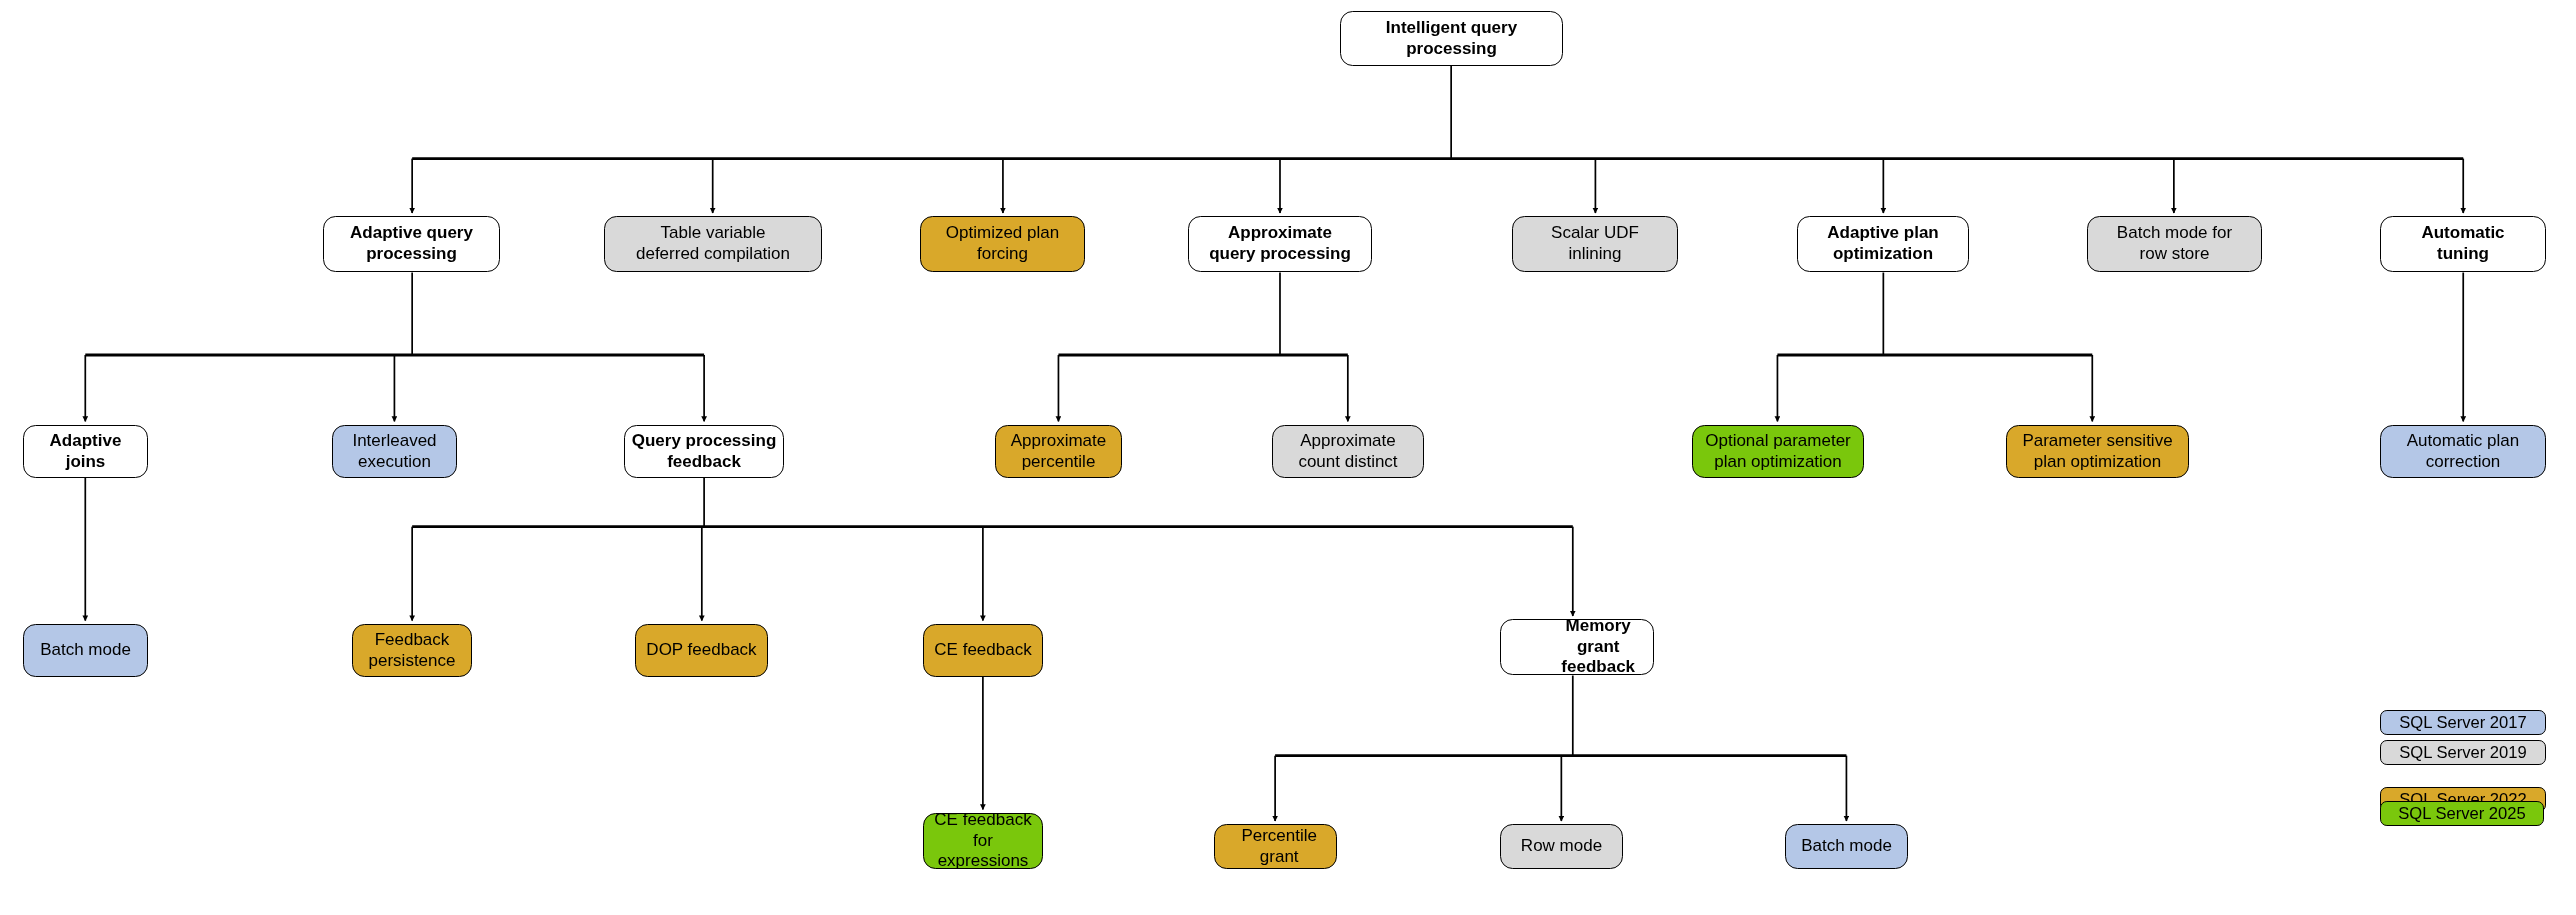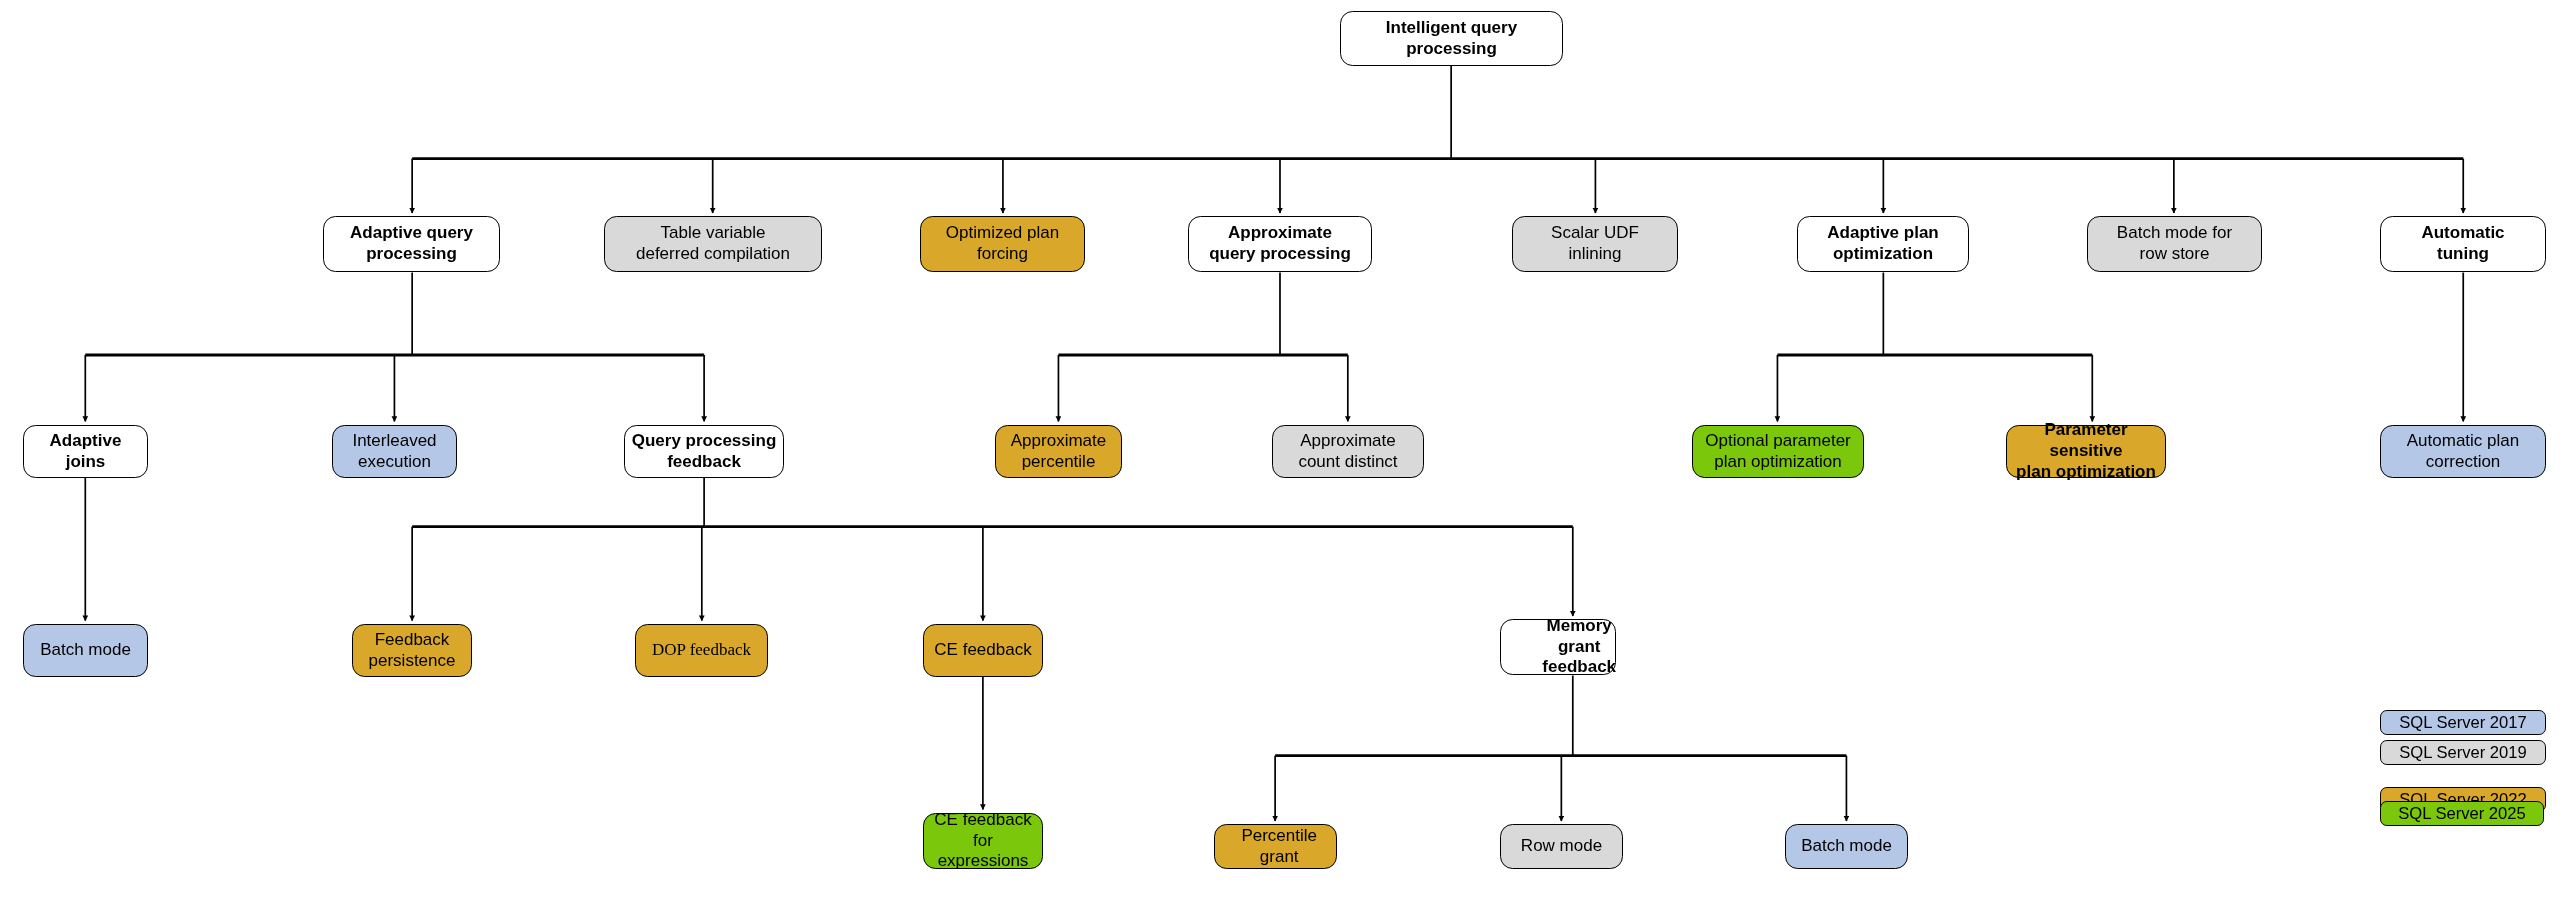--- a/index.html
+++ b/index.html
@@ -118,42 +118,42 @@
 percentile</span>
       </div>
       <div class="node" style="left: 1272px; top: 425px; width: 152px; height: 53px; background: rgb(217, 217, 217);">
         <span style="white-space: pre-line;">Approximate
 count distinct</span>
       </div>
       <div class="node" style="left: 1692px; top: 425px; width: 172px; height: 53px; background: rgb(122, 199, 12);">
         <span style="white-space: pre-line;">Optional parameter
 plan optimization</span>
       </div>
-      <div class="node" style="left: 2006px; top: 425px; width: 160px; height: 53px; background: rgb(217, 168, 42); font-weight: bold;">
+      <div class="node" style="left: 2006px; top: 425px; width: 183px; height: 53px; background: rgb(217, 168, 42);">
         <span style="white-space: pre-line;">Parameter sensitive
 plan optimization</span>
       </div>
       <div class="node" style="left: 2380px; top: 425px; width: 166px; height: 53px; background: rgb(180, 199, 231);">
         <span style="white-space: pre-line;">Automatic plan
 correction</span>
       </div>
       <div class="node" style="left: 23px; top: 624px; width: 125px; height: 53px; background: rgb(180, 199, 231);">
         <span style="white-space: pre-line;">Batch mode</span>
       </div>
       <div class="node" style="left: 352px; top: 624px; width: 120px; height: 53px; background: rgb(217, 168, 42);">
         <span style="white-space: pre-line;">Feedback
 persistence</span>
       </div>
       <div class="node" style="left: 635px; top: 624px; width: 133px; height: 53px; background: rgb(217, 168, 42);">
-        <span style="white-space: pre-line; font-family: Liberation Serif, serif;">DOP feedback</span>
+        <span style="white-space: pre-line;">DOP feedback</span>
       </div>
       <div class="node" style="left: 923px; top: 624px; width: 120px; height: 53px; background: rgb(217, 168, 42);">
         <span style="white-space: pre-line;">CE feedback</span>
       </div>
-      <div class="node bold" style="left: 1500px; top: 619px; width: 116px; height: 56px; background: rgb(255, 255, 255); padding-left: 47px;">
+      <div class="node bold" style="left: 1500px; top: 619px; width: 154px; height: 56px; background: rgb(255, 255, 255); padding-left: 47px;">
         <span style="white-space: pre-line;">Memory grant
 feedback</span>
       </div>
       <div class="node" style="left: 923px; top: 813px; width: 120px; height: 56px; background: rgb(122, 199, 12);">
         <span style="white-space: pre-line;">CE feedback for
 expressions</span>
       </div>
       <div class="node" style="left: 1214px; top: 824px; width: 123px; height: 45px; background: rgb(217, 168, 42); padding-left: 12px;">
         <span style="white-space: pre-line;">Percentile grant</span>
       </div>

